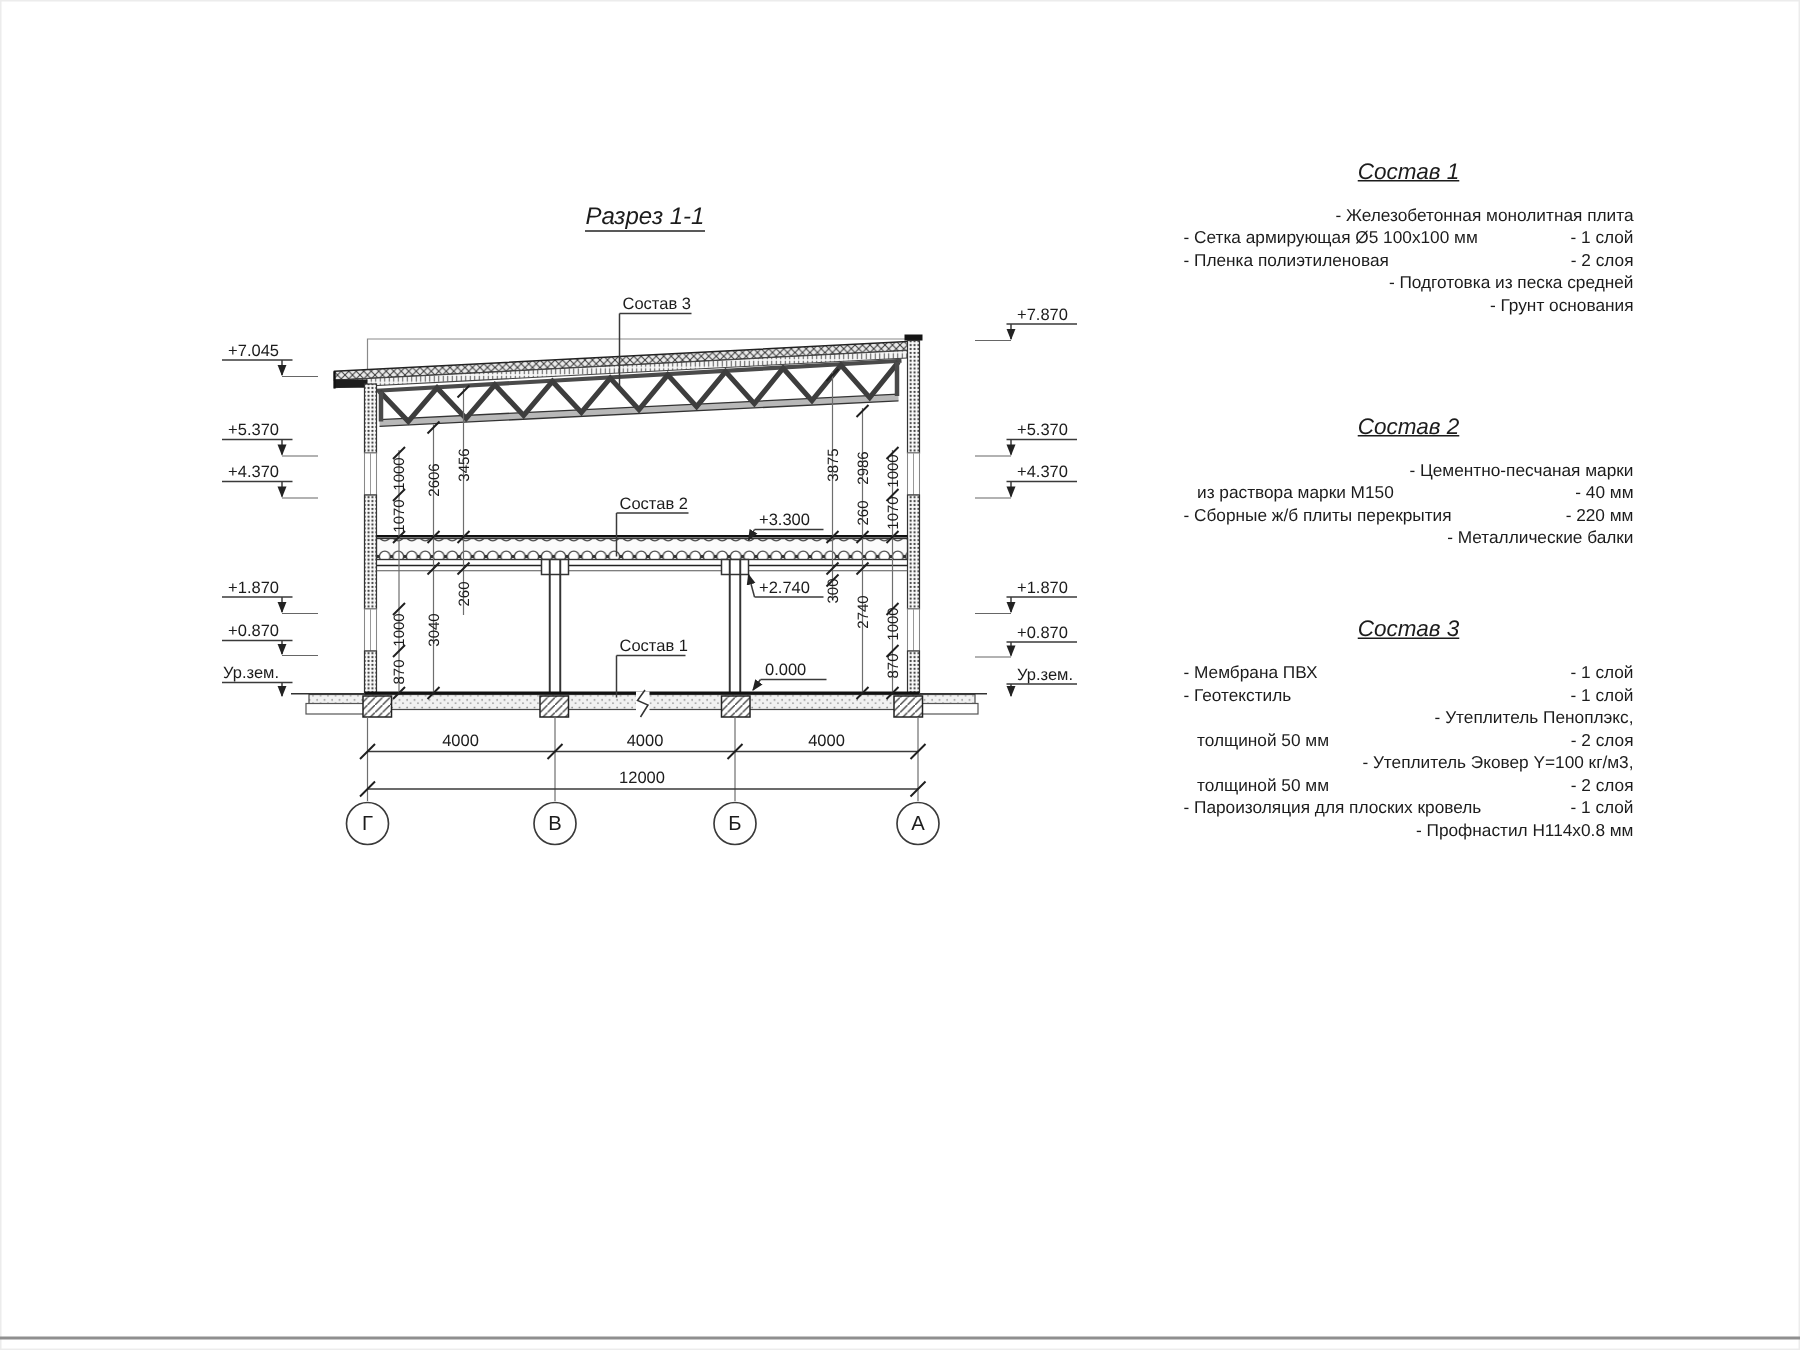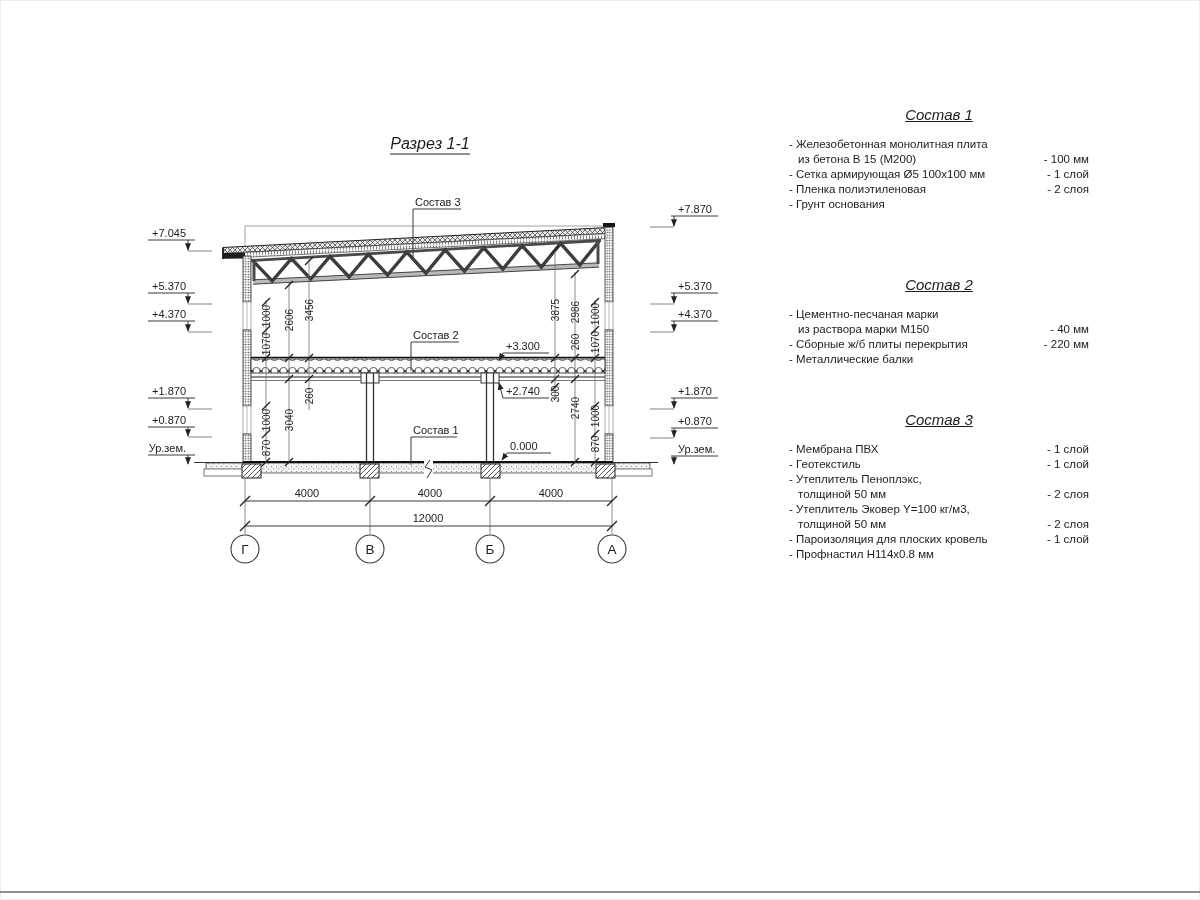--- a/index.html
+++ b/index.html
@@ -15,21 +15,21 @@
   .complbl{font-size:11px;}
   .dtitle{font-size:16px;font-style:italic;}
   .thin{stroke:#3a3a3a;stroke-width:1;}
   .hair{stroke:#666;stroke-width:0.8;}
   .chain{stroke:#6e6e6e;stroke-width:0.8;}
   .tick{stroke:#1f1f1f;stroke-width:1.3;}
   
   .panel{position:absolute;left:789px;width:300px;}
   .ctitle{text-align:center;font-style:italic;font-size:15px;text-decoration:underline;
           margin:0 0 14px 0;font-weight:normal;}
-  .crow{display:flex;line-height:15px;font-size:11.5px;white-space:nowrap;}
+  .crow{display:flex;line-height:15px;font-size:11.5px;white-space:nowrap;justify-content:flex-end;}
   .cname.cont{padding-left:9px;}
   .cval{margin-left:auto;text-align:right;min-width:72px;}
 </style>
 </head>
 <body>
 
 <div class="frame"></div>
 <div class="bottom-rule"></div>
 
 <svg width="760" height="620" viewBox="0 0 760 620" style="position:absolute;left:0;top:0;">
@@ -341,30 +341,29 @@
   </g>
 </svg>
 
 <div class="panel" style="top:106px">
   <h3 class="ctitle">Состав 1</h3>
   <div class="cbody">
       <div class="crow">
         <span class="cname">- Железобетонная  монолитная плита</span>
       </div>
       <div class="crow">
-        <span class="cname cont">из бетона В 15 (М200)</span>
-        <span class="cval">- 100 мм</span>
-      </div>
-      <div class="crow">
         <span class="cname">- Сетка армирующая Ø5 100х100 мм</span>
         <span class="cval">- 1 слой</span>
       </div>
       <div class="crow">
         <span class="cname">- Пленка полиэтиленовая</span>
         <span class="cval">- 2 слоя</span>
+      </div>
+      <div class="crow">
+        <span class="cname">- Подготовка из песка средней</span>
       </div>
       <div class="crow">
         <span class="cname">- Грунт основания</span>
       </div>
     </div>
 </div>
 <div class="panel" style="top:276px">
   <h3 class="ctitle">Состав 2</h3>
   <div class="cbody">
       <div class="crow">

